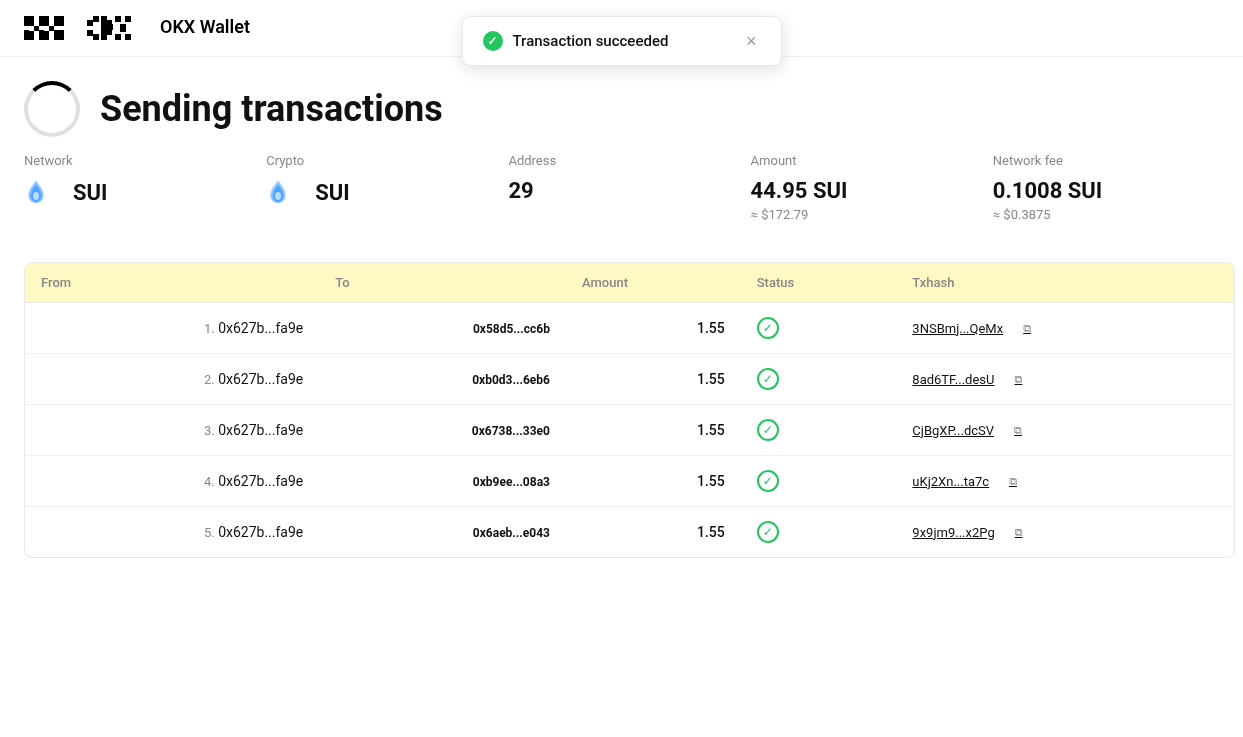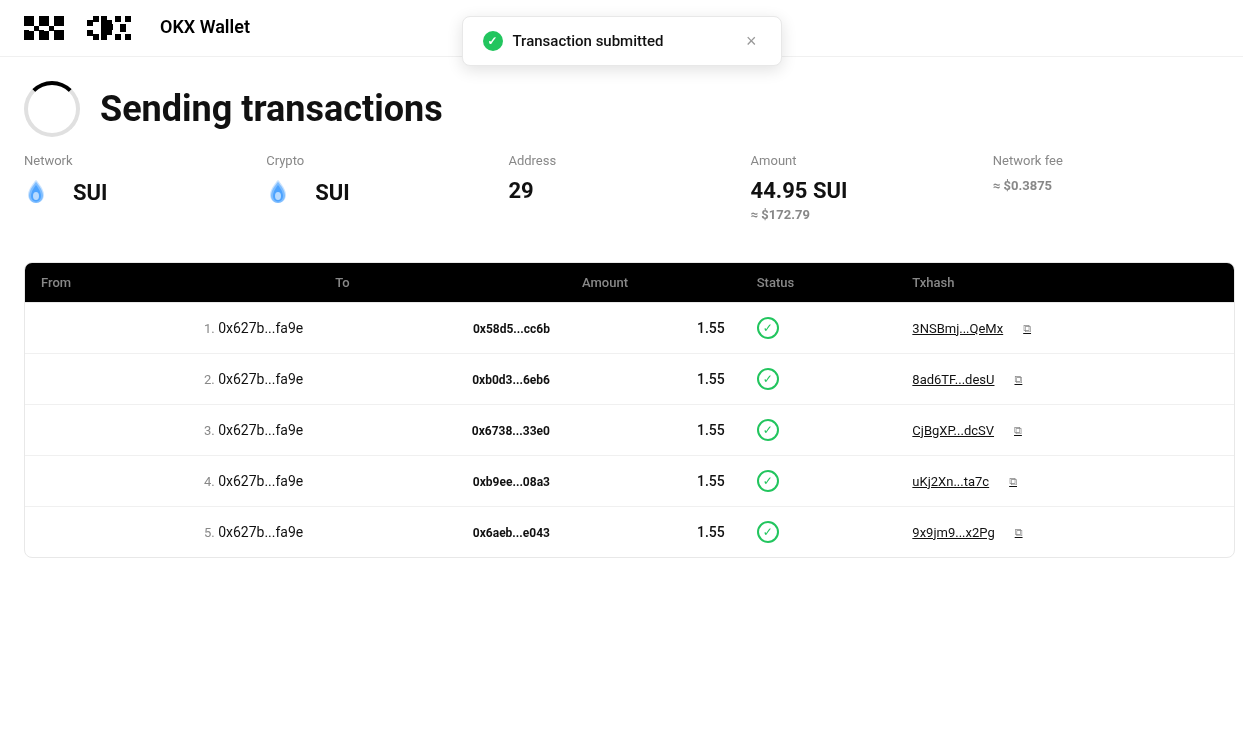--- a/index.html
+++ b/index.html
@@ -141,39 +141,38 @@
       align-items: center;
       gap: 25px;
       font-size: 22px;
       font-weight: 700;
       color: #111;
     }
     .info-card-sub {
       font-size: 13px;
       color: #888;
       margin-top: 4px;
-      font-weight: bold;
     }
     .sui-drop {
       width: 24px;
       height: 28px;
     }
 
     
     .table-container {
       border: 1px solid #e8e8e8;
       border-radius: 8px;
       overflow: hidden;
     }
     .table {
       width: 100%;
       border-collapse: collapse;
     }
     .table thead tr {
-      background: #000000;
+      background: #fef9c3;
     }
     .table th {
       padding: 12px 16px;
       text-align: left;
       font-size: 13px;
       font-weight: 500;
       color: #888;
       border-bottom: 1px solid #e8e8e8;
     }
     .table td {
@@ -270,21 +269,21 @@
       <rect x="33" y="8" width="6" height="8" fill="#000"></rect>
       <rect x="28" y="18" width="6" height="6" fill="#000"></rect>
       <rect x="38" y="18" width="6" height="6" fill="#000"></rect>
     </svg>
     <span class="logo-text">OKX Wallet</span>
   </div>
 </div>
 
 <div class="toast">
   <div class="toast-icon"></div>
-  <span class="toast-text">Transaction submitted</span>
+  <span class="toast-text">Transaction succeeded</span>
   <button class="toast-close">×</button>
 </div>
 
 <div class="main">
 
   <div class="title-section">
     <div class="spinner-circle"></div>
     <h1 class="title-text">Sending transactions</h1>
   </div>
 
@@ -326,20 +325,23 @@
     <div class="info-card">
       <div class="info-card-label">Amount</div>
       <div class="info-card-value">
         <span>44.95 SUI</span>
       </div>
       <div class="info-card-sub">≈ $172.79</div>
     </div>
 
     <div class="info-card">
       <div class="info-card-label">Network fee</div>
+      <div class="info-card-value">
+        <span>0.1008 SUI</span>
+      </div>
       <div class="info-card-sub">≈ $0.3875</div>
     </div>
 
   </div>
 
   <div class="table-container">
     <table class="table">
       <thead>
         <tr>
           <th>From</th>

